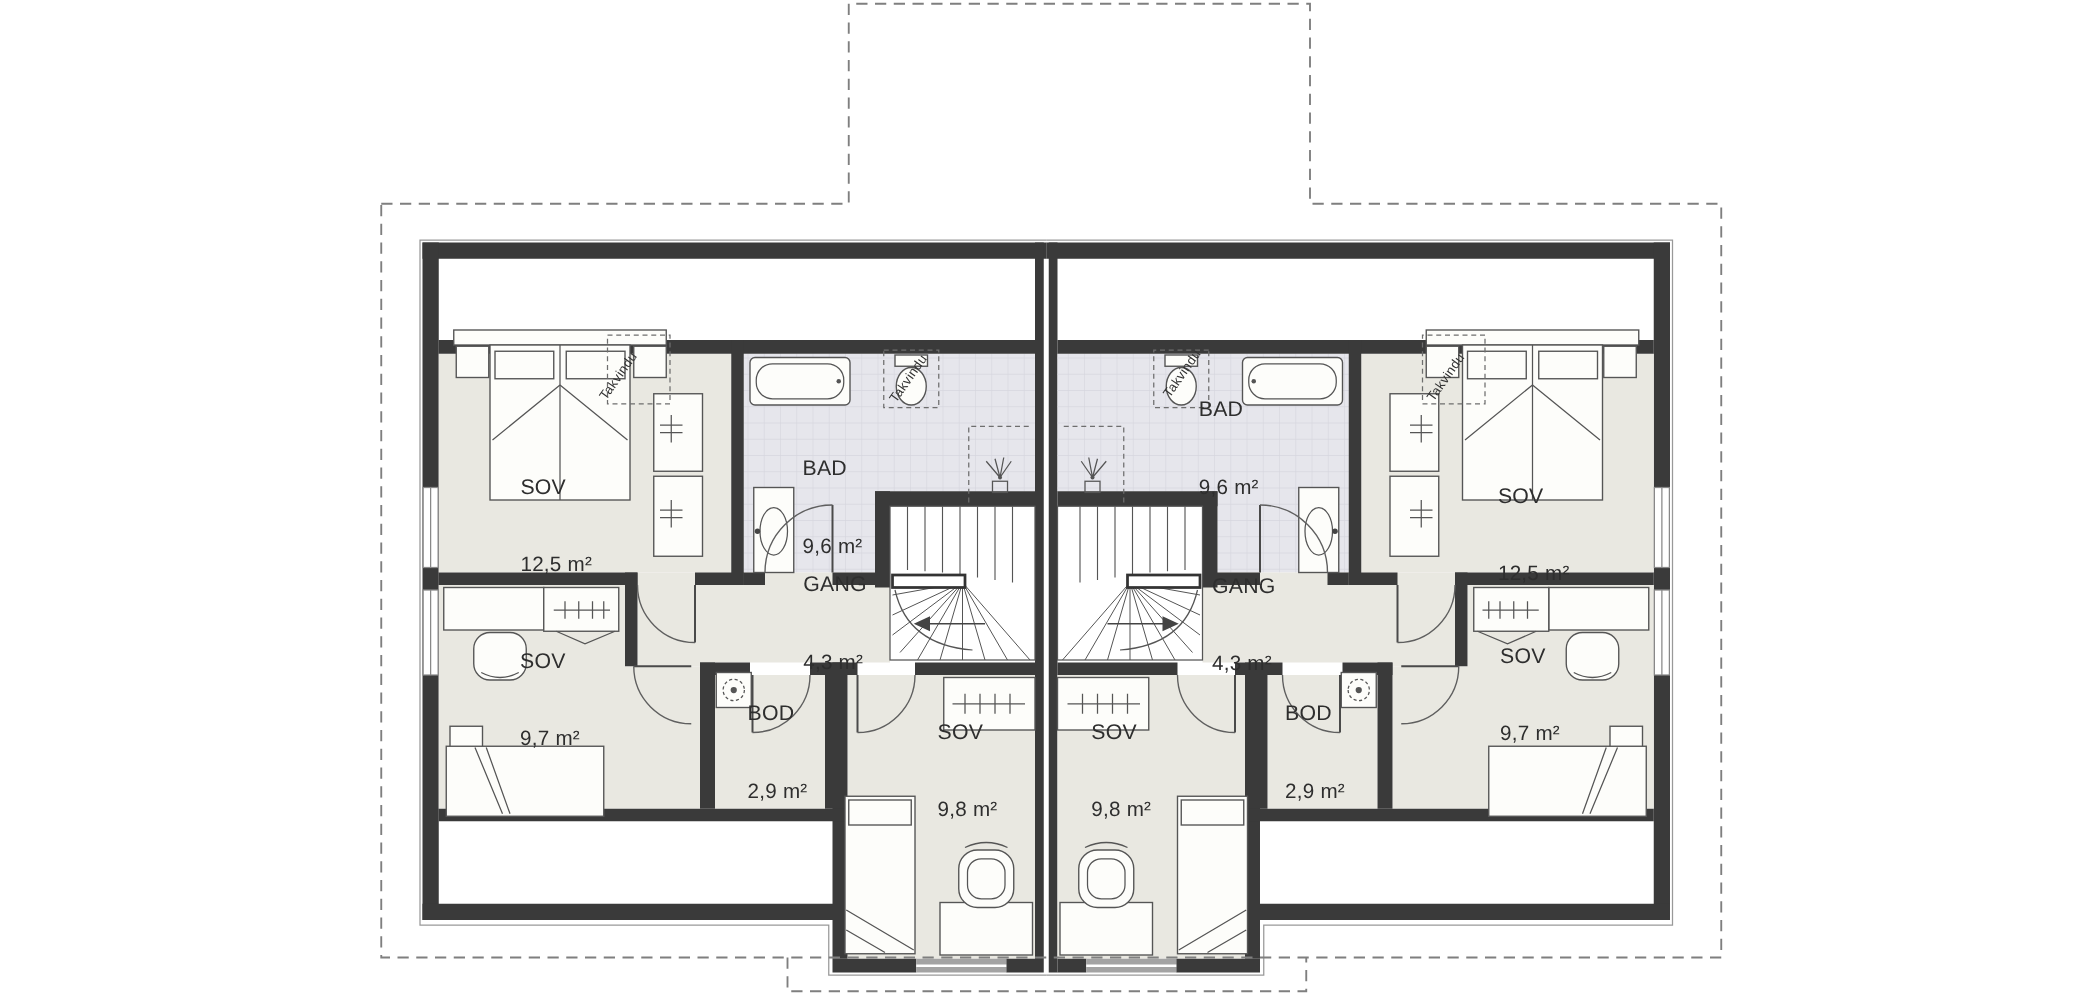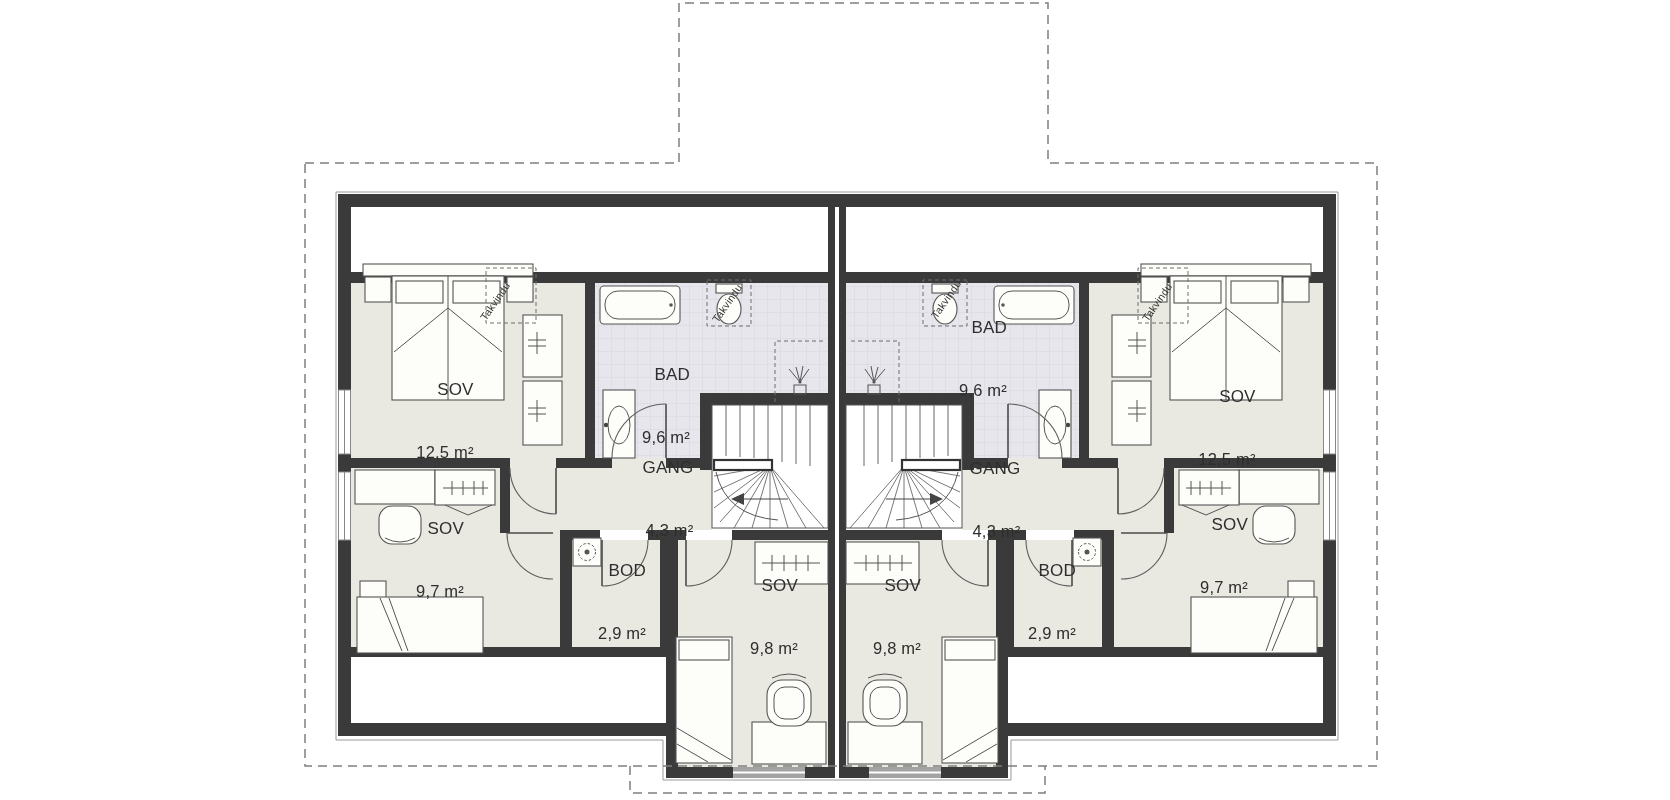--- a/index.html
+++ b/index.html
@@ -5,21 +5,21 @@
   :root{
     --wall:#3a3a3a; --floor:#e9e8e1; --tile_floor:#e6e6ec; --tile_line:#d6d6de;
     --outline:#999999; --furniture:#555555; --dash:#7f7f7f; --label:#2e2e2e;
     --dormer_window:#a3a3a3;
   }
   html,body{margin:0;padding:0;background:#ffffff;}
   .stage{position:relative;width:1670px;height:800px;background:#fff;overflow:hidden;
          font-family:"Liberation Sans", sans-serif;}
   .stage svg{position:absolute;left:0;top:0;}
   #labels{position:absolute;left:0;top:0;width:100%;height:100%;pointer-events:none;}
-  .room-label{position:absolute;transform:translate(-50%,-50%);text-align:right;
+  .room-label{position:absolute;transform:translate(-50%,-50%);text-align:left;
               color:var(--label);font-size:17px;line-height:18px;letter-spacing:.2px;white-space:nowrap;}
   .room-label .rarea{font-size:16.5px;margin-top:44px;}
   .tak-label{position:absolute;font-size:10.5px;color:#333;letter-spacing:.3px;white-space:nowrap;}
   
   .wall{fill:var(--wall);}
   .floor{fill:var(--floor);}
   .tilebase{fill:var(--tile_floor);}
   .white{fill:#ffffff;}
   .furn{fill:#fdfdfa;stroke:var(--furniture);stroke-width:1.1;}
   .thin{fill:none;stroke:var(--furniture);stroke-width:1;}

